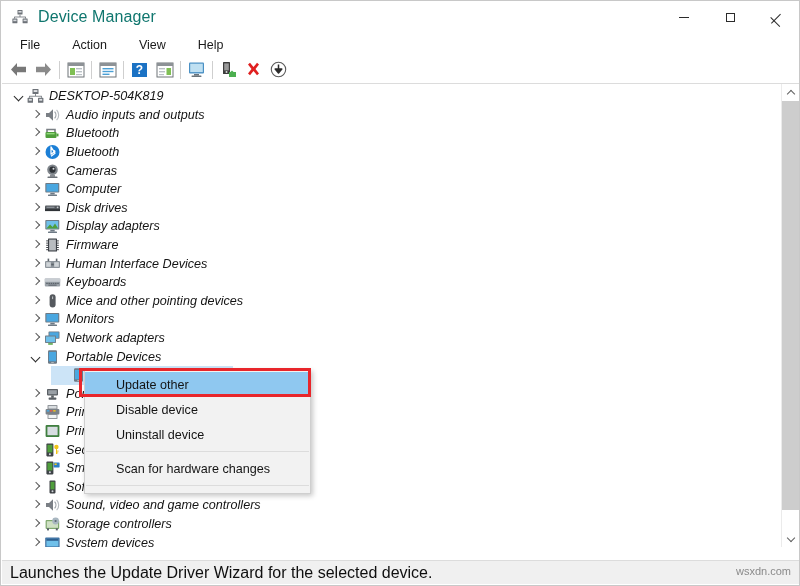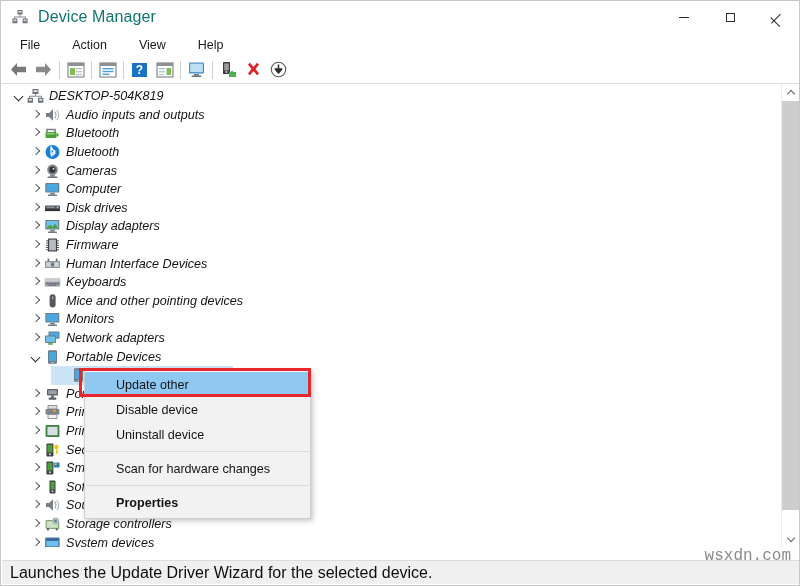--- a/index.html
+++ b/index.html
@@ -257,24 +257,24 @@
     align-items: center;
   }
   .statusbar .stxt {
     font-size: 16px;
     color: #0f0f0f;
     padding-left: 8px;
   }
   .watermark {
     position: absolute;
     right: 8px;
-    bottom: 20px;
-    font-size: 16px;
+    bottom: 8px;
+    font-size: 11px;
     color: #8a8a8a;
-    font-family: Liberation Mono, monospace;
+    font-family: Liberation Sans, sans-serif;
   }
 
   
   .ctxmenu {
     position: absolute;
     left: 83px;
     top: 368px;
     width: 227px;
     background: #f2f2f2;
     border: 1px solid #cfcfcf;
@@ -740,23 +740,20 @@
         <span>Disable device</span>
       </div>
       <div class="ctx-item">
         <span>Uninstall device</span>
       </div>
       <div class="ctx-sep"></div>
       <div class="ctx-item">
         <span>Scan for hardware changes</span>
       </div>
       <div class="ctx-sep"></div>
-      <div class="ctx-item bold">
-        <span>Properties</span>
-      </div>
     </div>
   <div class="redbox"></div>
 
   <div class="statusbar">
     <span class="stxt">Launches the Update Driver Wizard for the selected device.</span>
   </div>
   <span class="watermark">wsxdn.com</span>
 
 </div>
 

